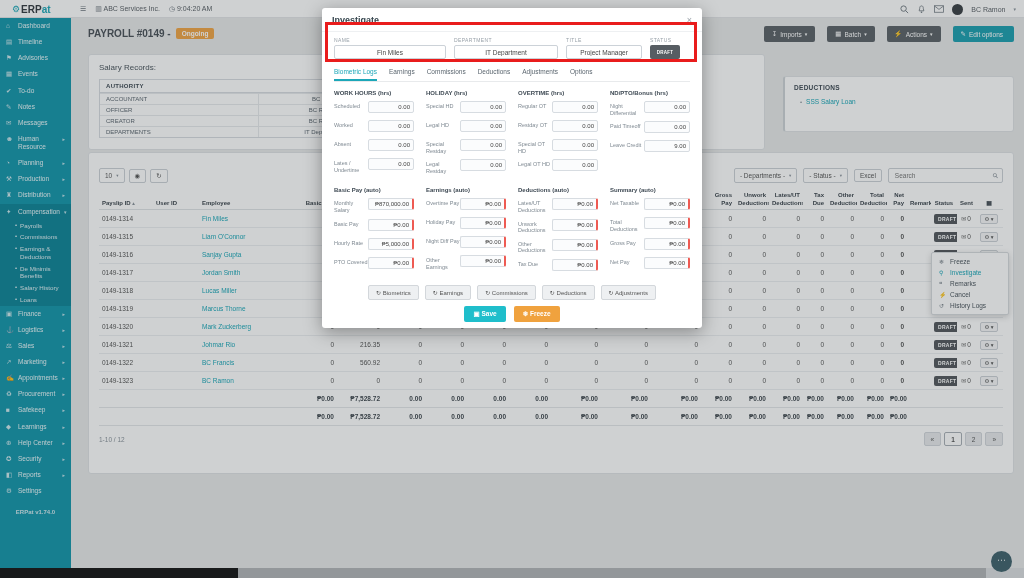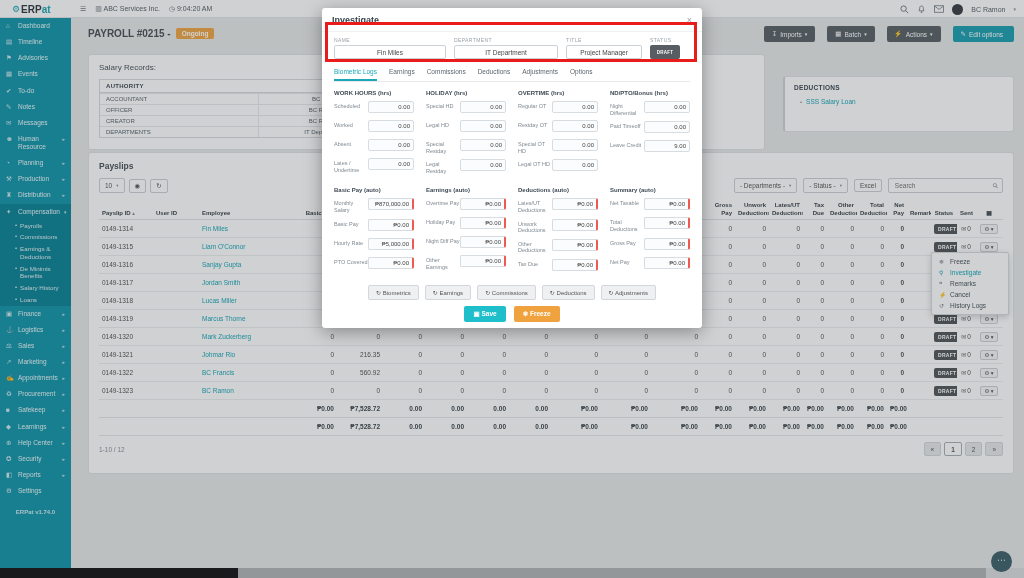--- a/index.html
+++ b/index.html
@@ -426,21 +426,21 @@
         <div class="side-children">
           
         </div>
       </div>
     <div class="side-version">ERPat v1.74.0</div>
   </nav>
 
   <div class="main">
 
     <div class="page-head">
-      <span class="page-title">PAYROLL #0215 -</span>
+      <span class="page-title">PAYROLL #0149 -</span>
       <span class="badge-ongoing">Ongoing</span>
     </div>
     <div class="page-actions">
       <button class="pa-btn" data-state="dark">
           <span class="pa-icon">↧</span>
           <span>Imports</span>
           <span class="pa-caret">▾</span>
         </button>
         <button class="pa-btn" data-state="dark">
           <span class="pa-icon">▦</span>
@@ -490,21 +490,20 @@
       <div class="ded-title">DEDUCTIONS</div>
       <div>
         <div class="ded-item">
             <span class="dot">•</span>
             <a class="ded-link">SSS Salary Loan</a>
           </div>
       </div>
     </div>
 
     <div class="card ps-card">
-      <div class="ps-title">Payslips</div>
 
       <div class="ps-controls">
         <div class="sel">
           <span>10</span>
           <span class="caret">▾</span>
         </div>
         <button class="icon-btn">◉</button>
         <button class="icon-btn">↻</button>
         <div class="ctrl-right">
           <div class="sel">

